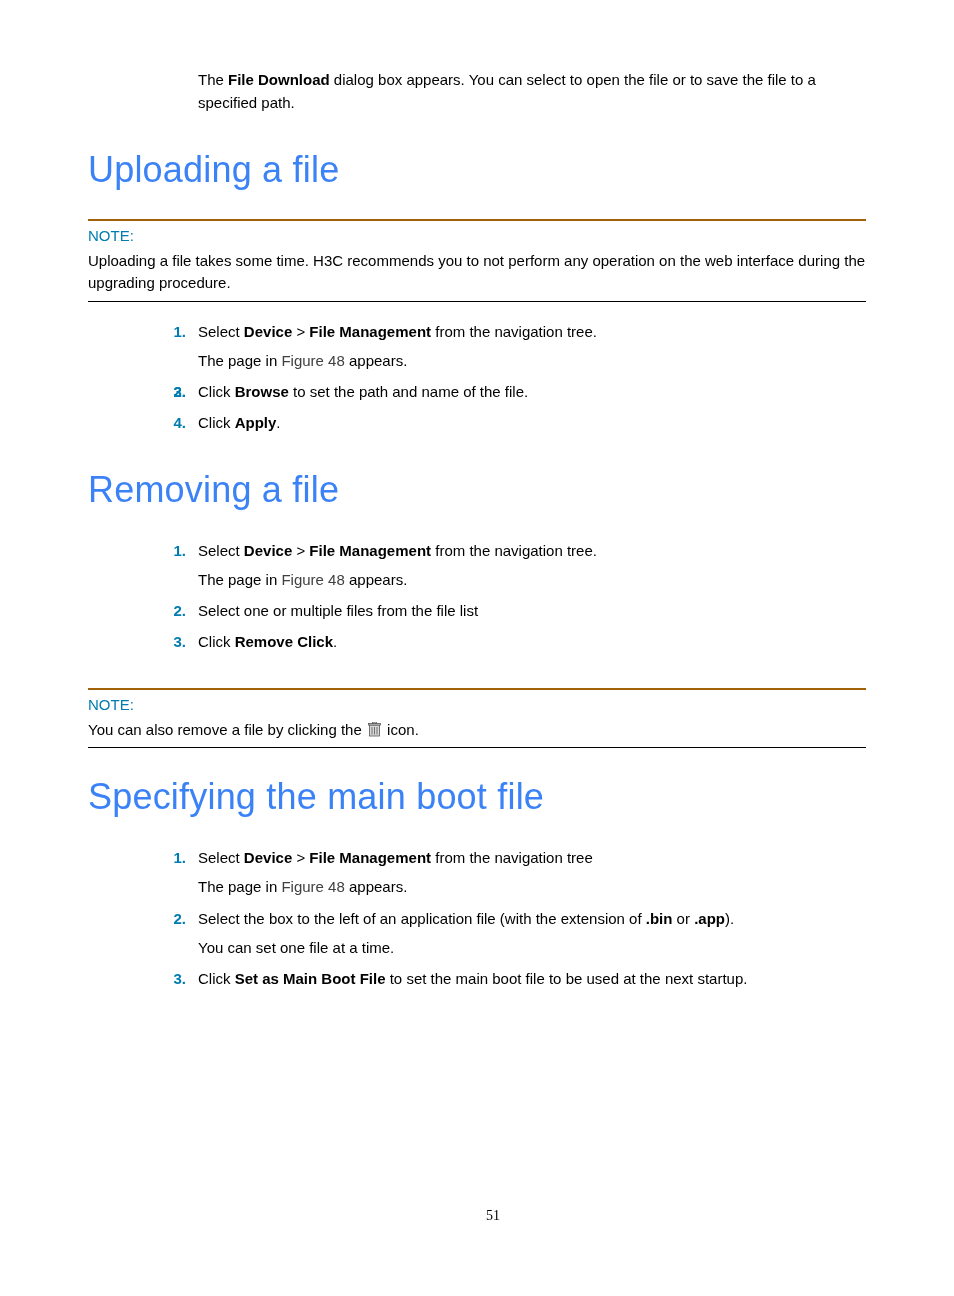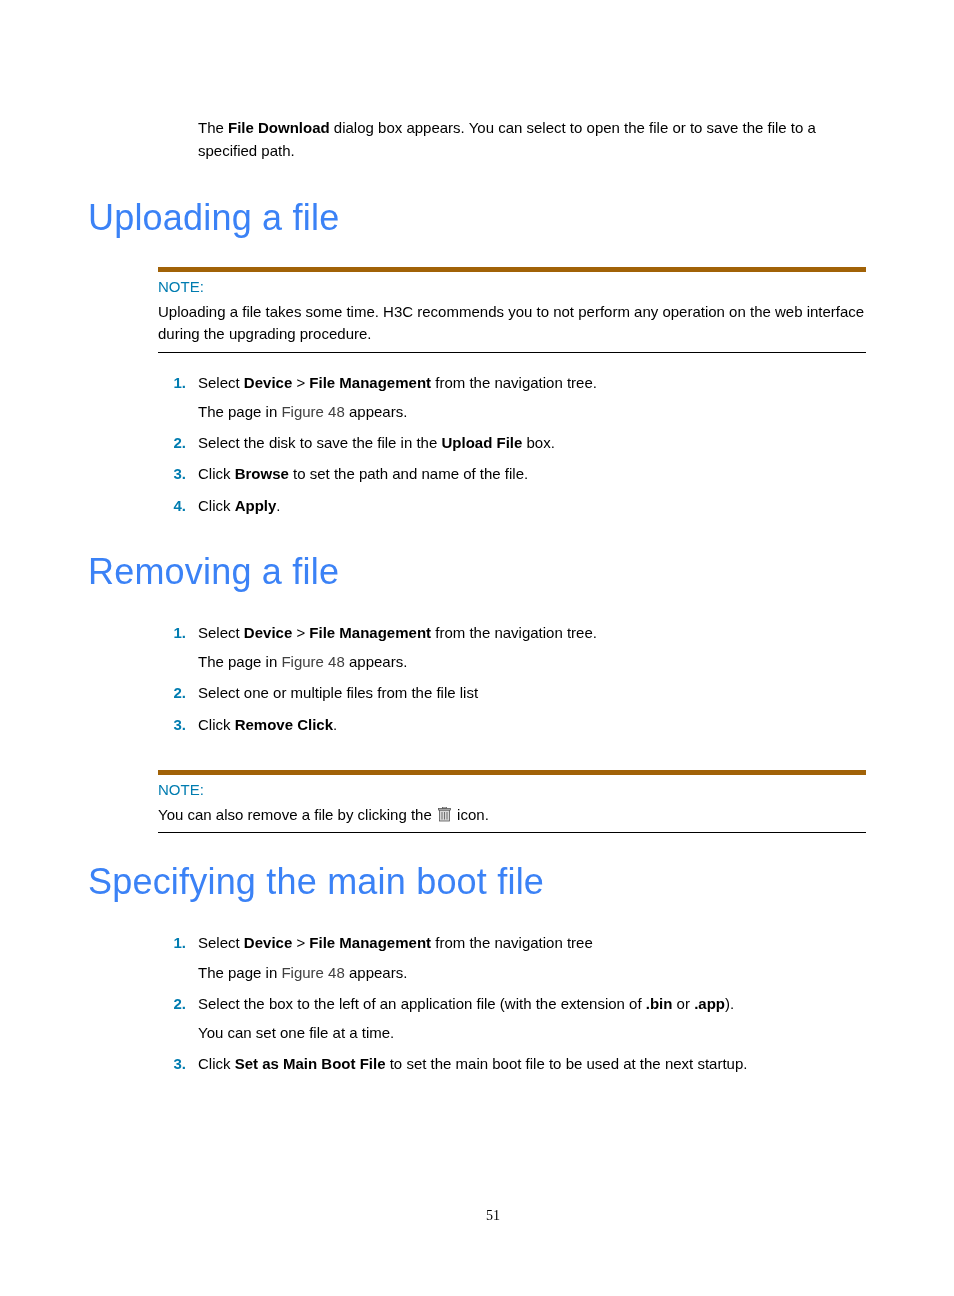--- a/index.html
+++ b/index.html
@@ -5,39 +5,38 @@
   * { margin: 0; padding: 0; box-sizing: border-box; }
   body {
     width: 954px;
     height: 1296px;
     background: #fff;
     font-family: Arial, Helvetica, sans-serif;
     position: relative;
     color: #000;
   }
   .page {
-    padding: 116px 88px 0 88px;
+    padding: 68px 88px 0 88px;
   }
   .intro-para {
     margin-left: 110px;
     font-size: 15px;
     line-height: 1.55;
     margin-bottom: 34px;
   }
   h1 {
     font-family: Arial, Helvetica, sans-serif;
     font-weight: 400;
     font-size: 36px;
     color: #3b82f6;
     margin-bottom: 28px;
     letter-spacing: 0.2px;
   }
   .note-box {
-    margin-left: 70px;
-    border-top: 5px solid #a16207;
+    border-top: 2px solid #a16207;
     border-bottom: 1px solid #000;
     padding-top: 6px;
     padding-bottom: 6px;
     margin-bottom: 18px;
   }
   .note-label {
     color: #007cb0;
     font-size: 15px;
     margin-bottom: 6px;
   }
@@ -102,21 +101,21 @@
 
   <h1>Uploading a file</h1>
 
   <div class="note-box">
     <div class="note-label">NOTE:</div>
     <div class="note-text">Uploading a file takes some time. H3C recommends you to not perform any operation on the web interface during the upgrading procedure.</div>
   </div>
 
   <ol class="steps">
       <li><span class="num">1.</span><span><span>Select </span><span class="bold">Device</span><span> &gt; </span><span class="bold">File Management</span><span> from the navigation tree.</span></span><span class="step-sub"><span>The page in </span><span class="figref">Figure 48</span><span> appears.</span></span></li>
-      <li><span class="num">2.</span><span><span>Select the disk to save the file in the </span><span class="bold">Upload File</span><span> box.</span></span></li>
+      <li><span class="num">2.</span></li>
       <li><span class="num">3.</span><span><span> Click </span><span class="bold">Browse</span><span> to set the path and name of the file.</span></span></li>
       <li><span class="num">4.</span><span><span>Click </span><span class="bold">Apply</span><span>.</span></span></li>
     </ol>
 
   <h1>Removing a file</h1>
 
   <ol class="steps">
       <li><span class="num">1.</span><span><span>Select </span><span class="bold">Device</span><span> &gt; </span><span class="bold">File Management</span><span> from the navigation tree.</span></span><span class="step-sub"><span>The page in </span><span class="figref">Figure 48</span><span> appears.</span></span></li>
       <li><span class="num">2.</span><span><span>Select one or multiple files from the file list</span></span></li>
       <li><span class="num">3.</span><span><span>Click </span><span class="bold">Remove Click</span><span>.</span></span></li>

